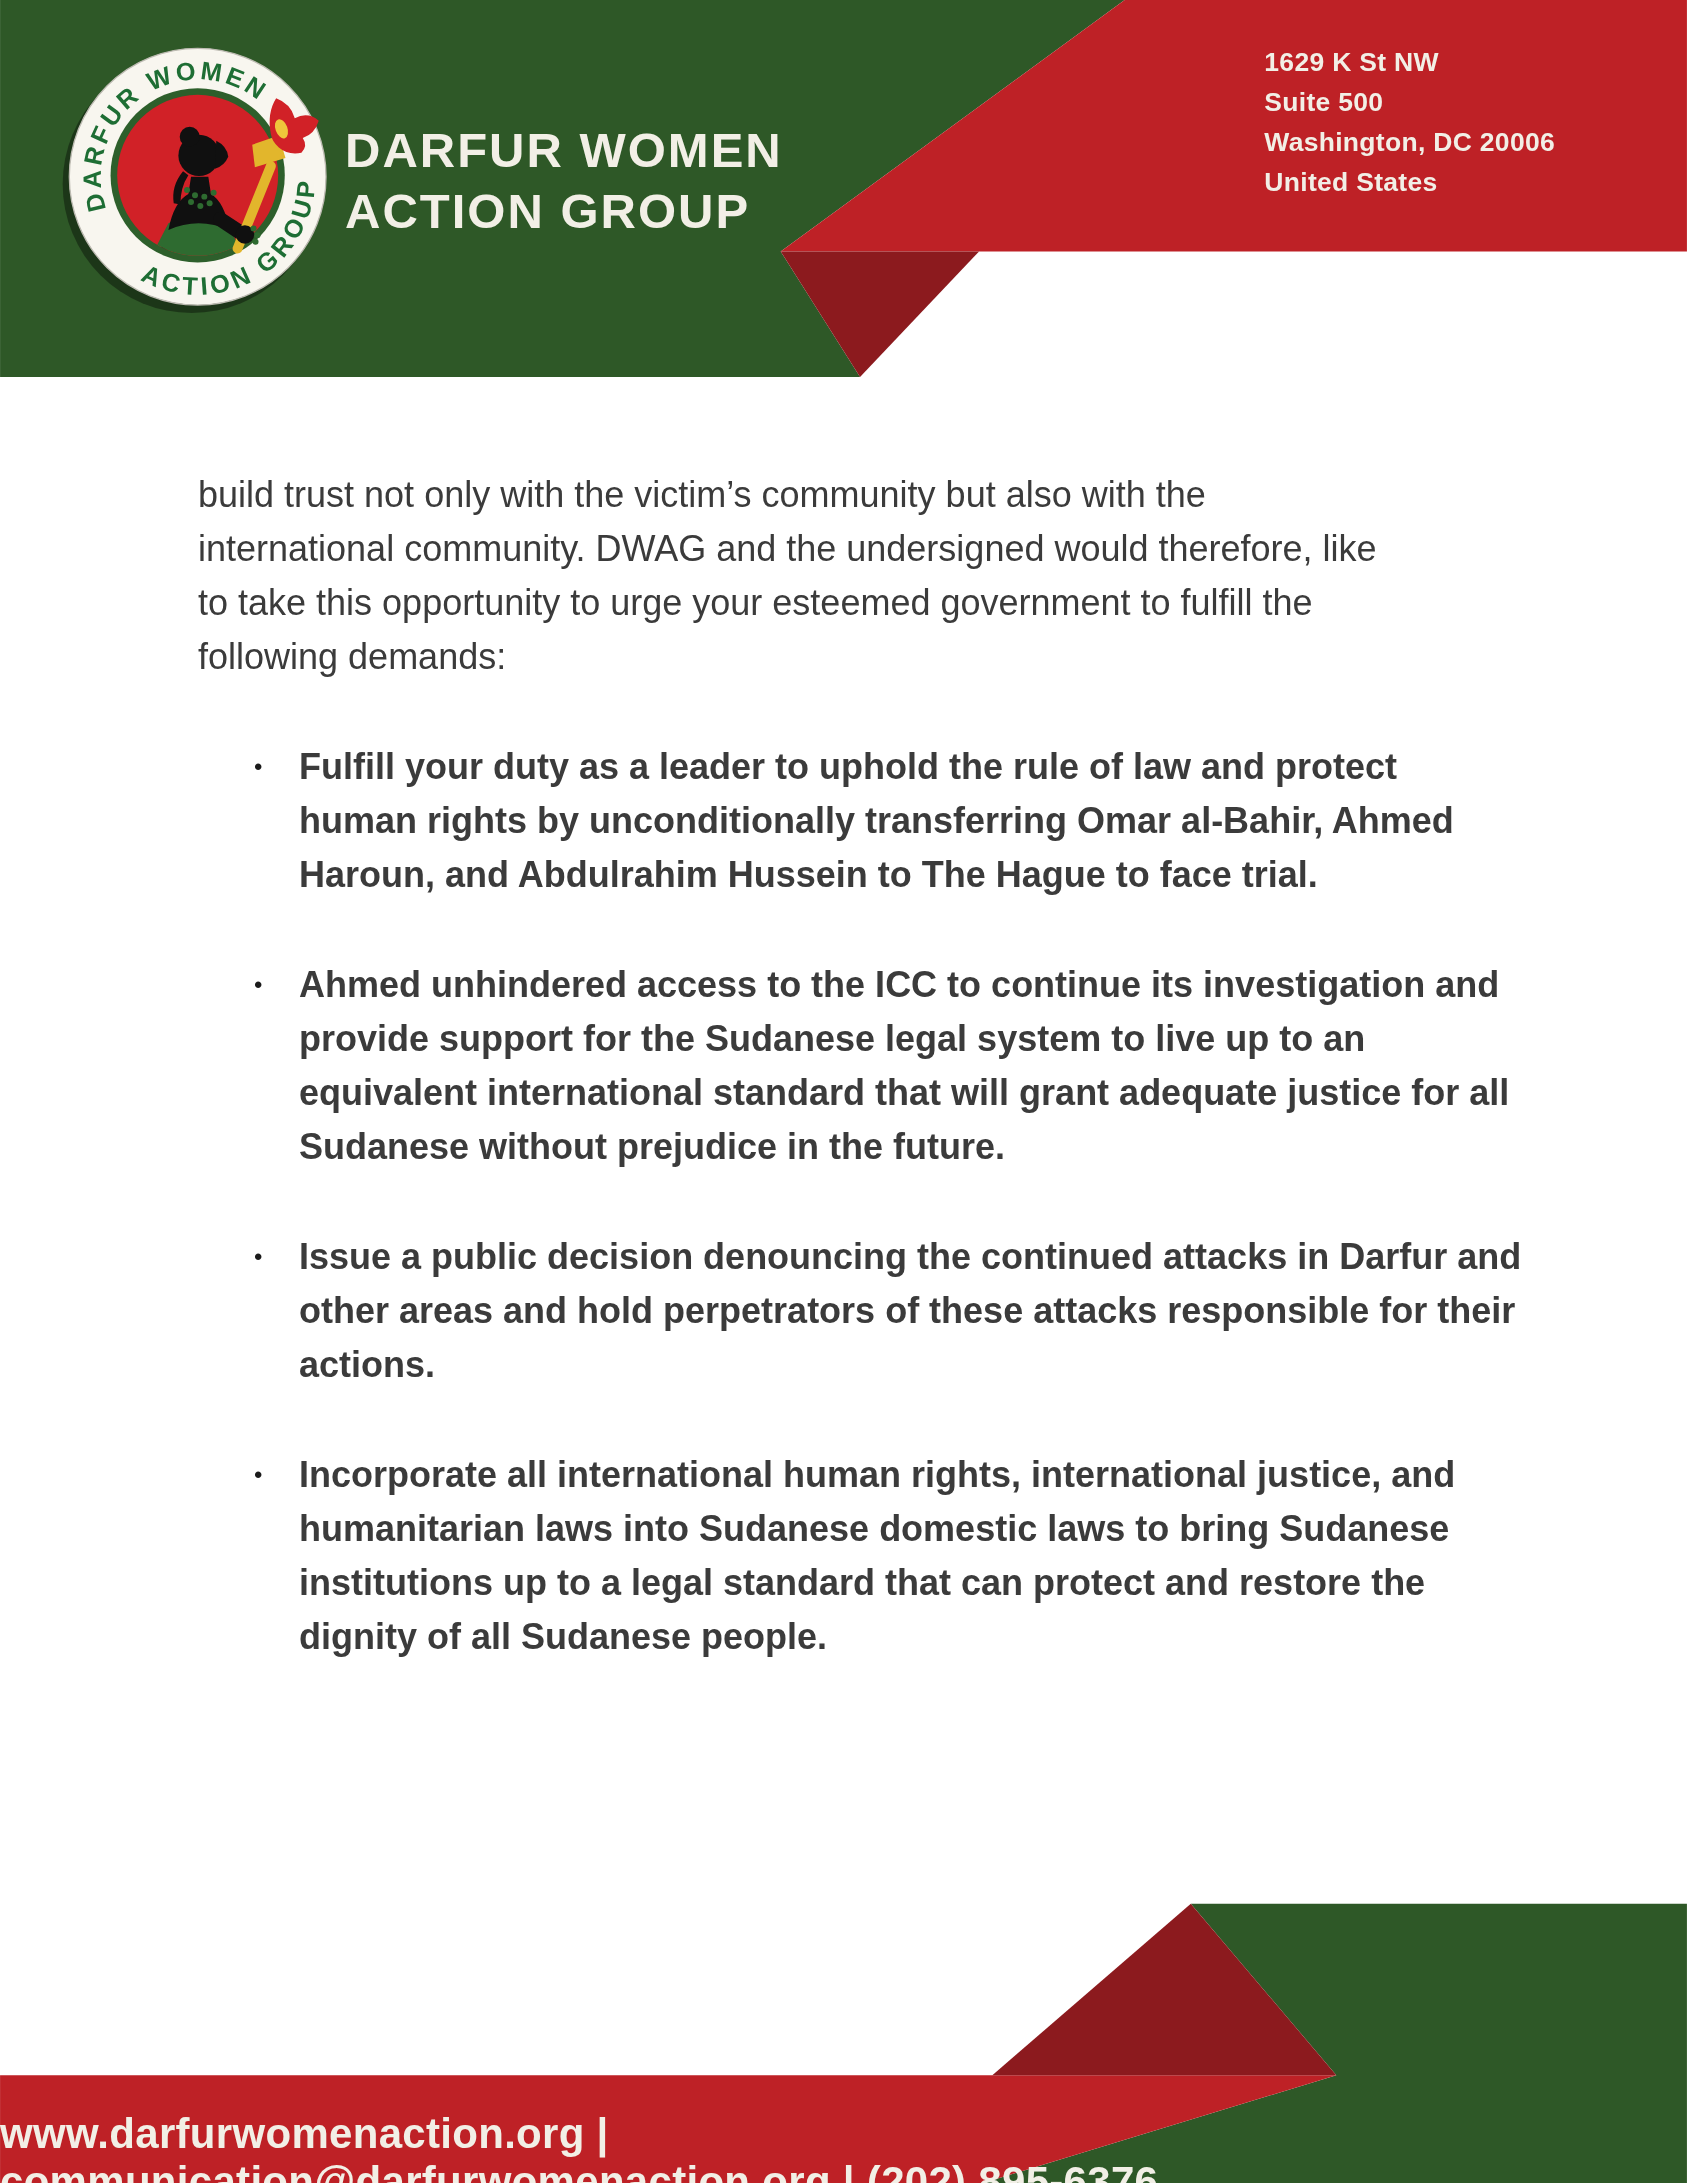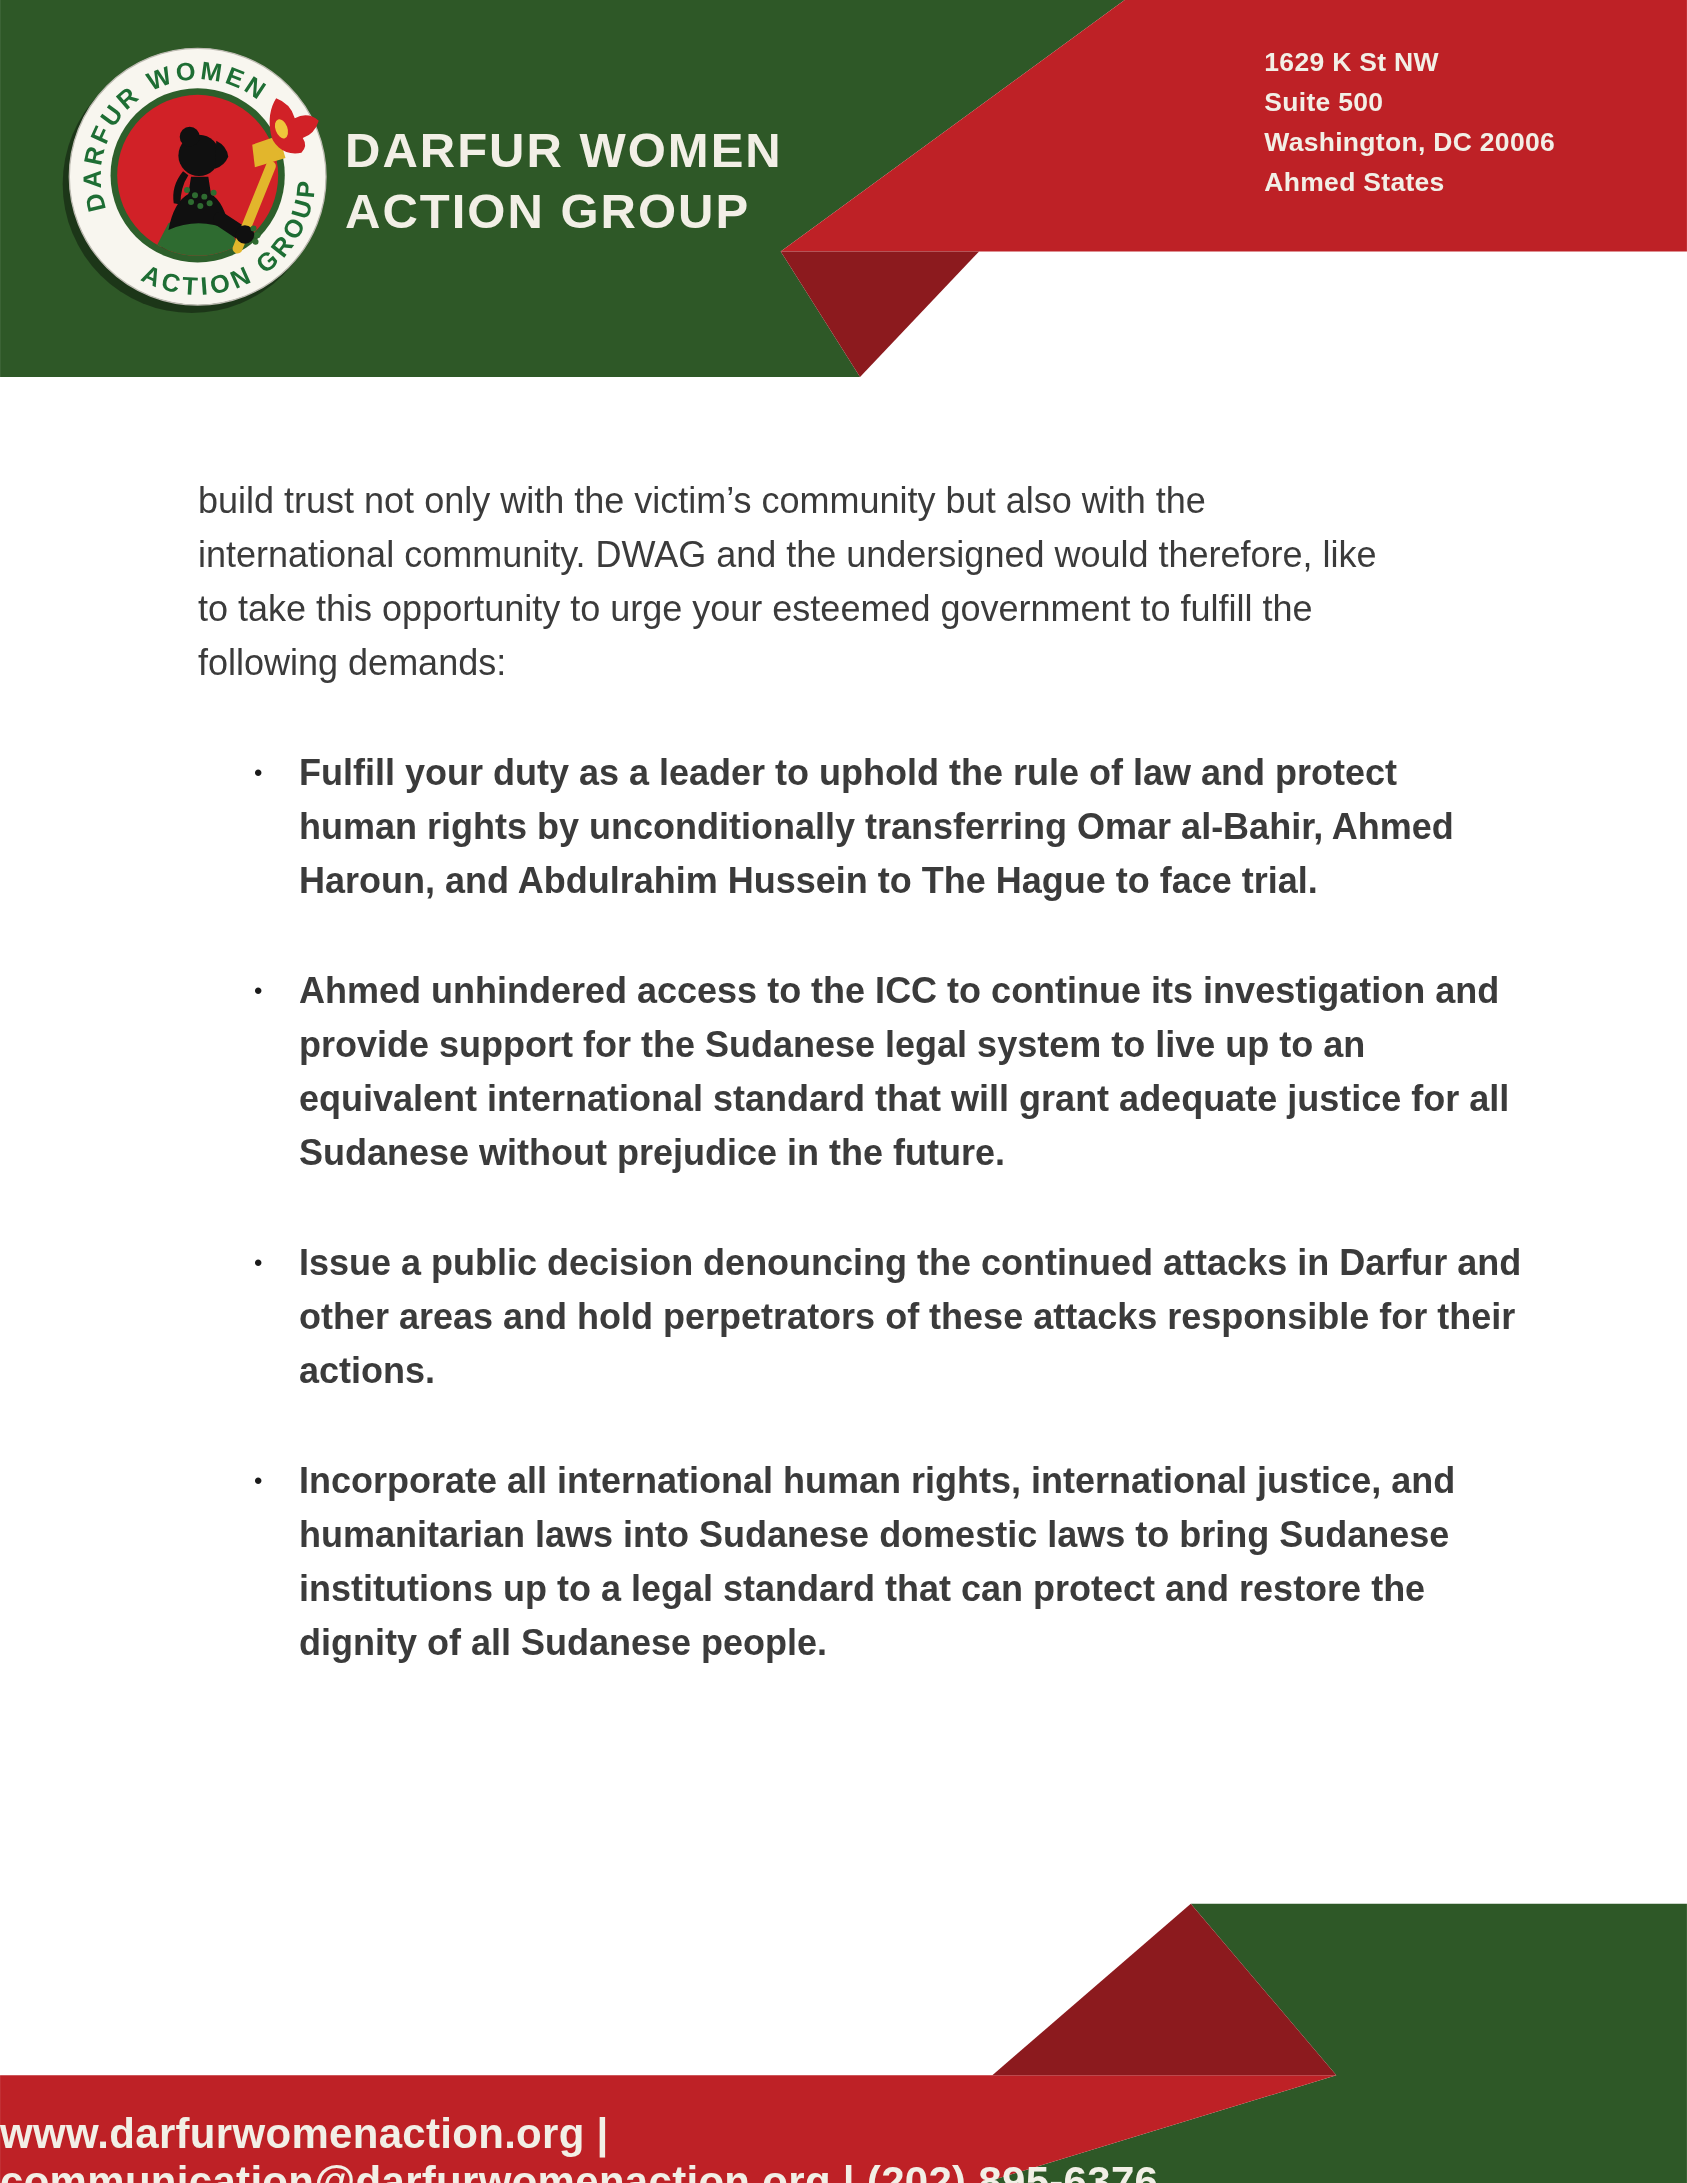--- a/index.html
+++ b/index.html
@@ -32,21 +32,21 @@
     position:absolute;right:132px;top:42px;
     color:var(--cream);
     font-size:26.5px;font-weight:700;line-height:40px;letter-spacing:0.3px;
   }
   
   .logo{position:absolute;left:58px;top:37px;width:286px;height:286px;overflow:visible;}
   
   .body-copy{
     position:absolute;left:198px;top:468px;width:1363px;
     color:var(--ink);
-    font-size:36px;line-height:54px;font-weight:400;margin-top:6px;
+    font-size:36px;line-height:54px;font-weight:400;
   }
   .para{white-space:pre-line;}
   .bullet{position:relative;padding-left:101px;margin-top:56px;}
   .bullet .dot{
     position:absolute;left:56px;top:0;
     font-size:24px;line-height:54px;color:#1a1a1a;
   }
   .bullet .bullet-text{white-space:pre-line;display:block;font-weight:bold;}
   .closing{margin-top:56px;}
   
@@ -130,21 +130,21 @@
 
   <div class="org-name">
     <div>DARFUR WOMEN</div>
     <div>ACTION GROUP</div>
   </div>
 
   <div class="address">
     <div>1629 K St NW</div>
     <div>Suite 500</div>
     <div>Washington, DC 20006</div>
-    <div>Ahmed States</div>
+    <div>United States</div>
   </div>
 
   <div class="body-copy">
     <div class="para">build trust not only with the victim’s community but also with the
 international community. DWAG and the undersigned would therefore, like
 to take this opportunity to urge your esteemed government to fulfill the
 following demands:</div>
 
     <div class="bullet">
       <span class="dot">•</span>

